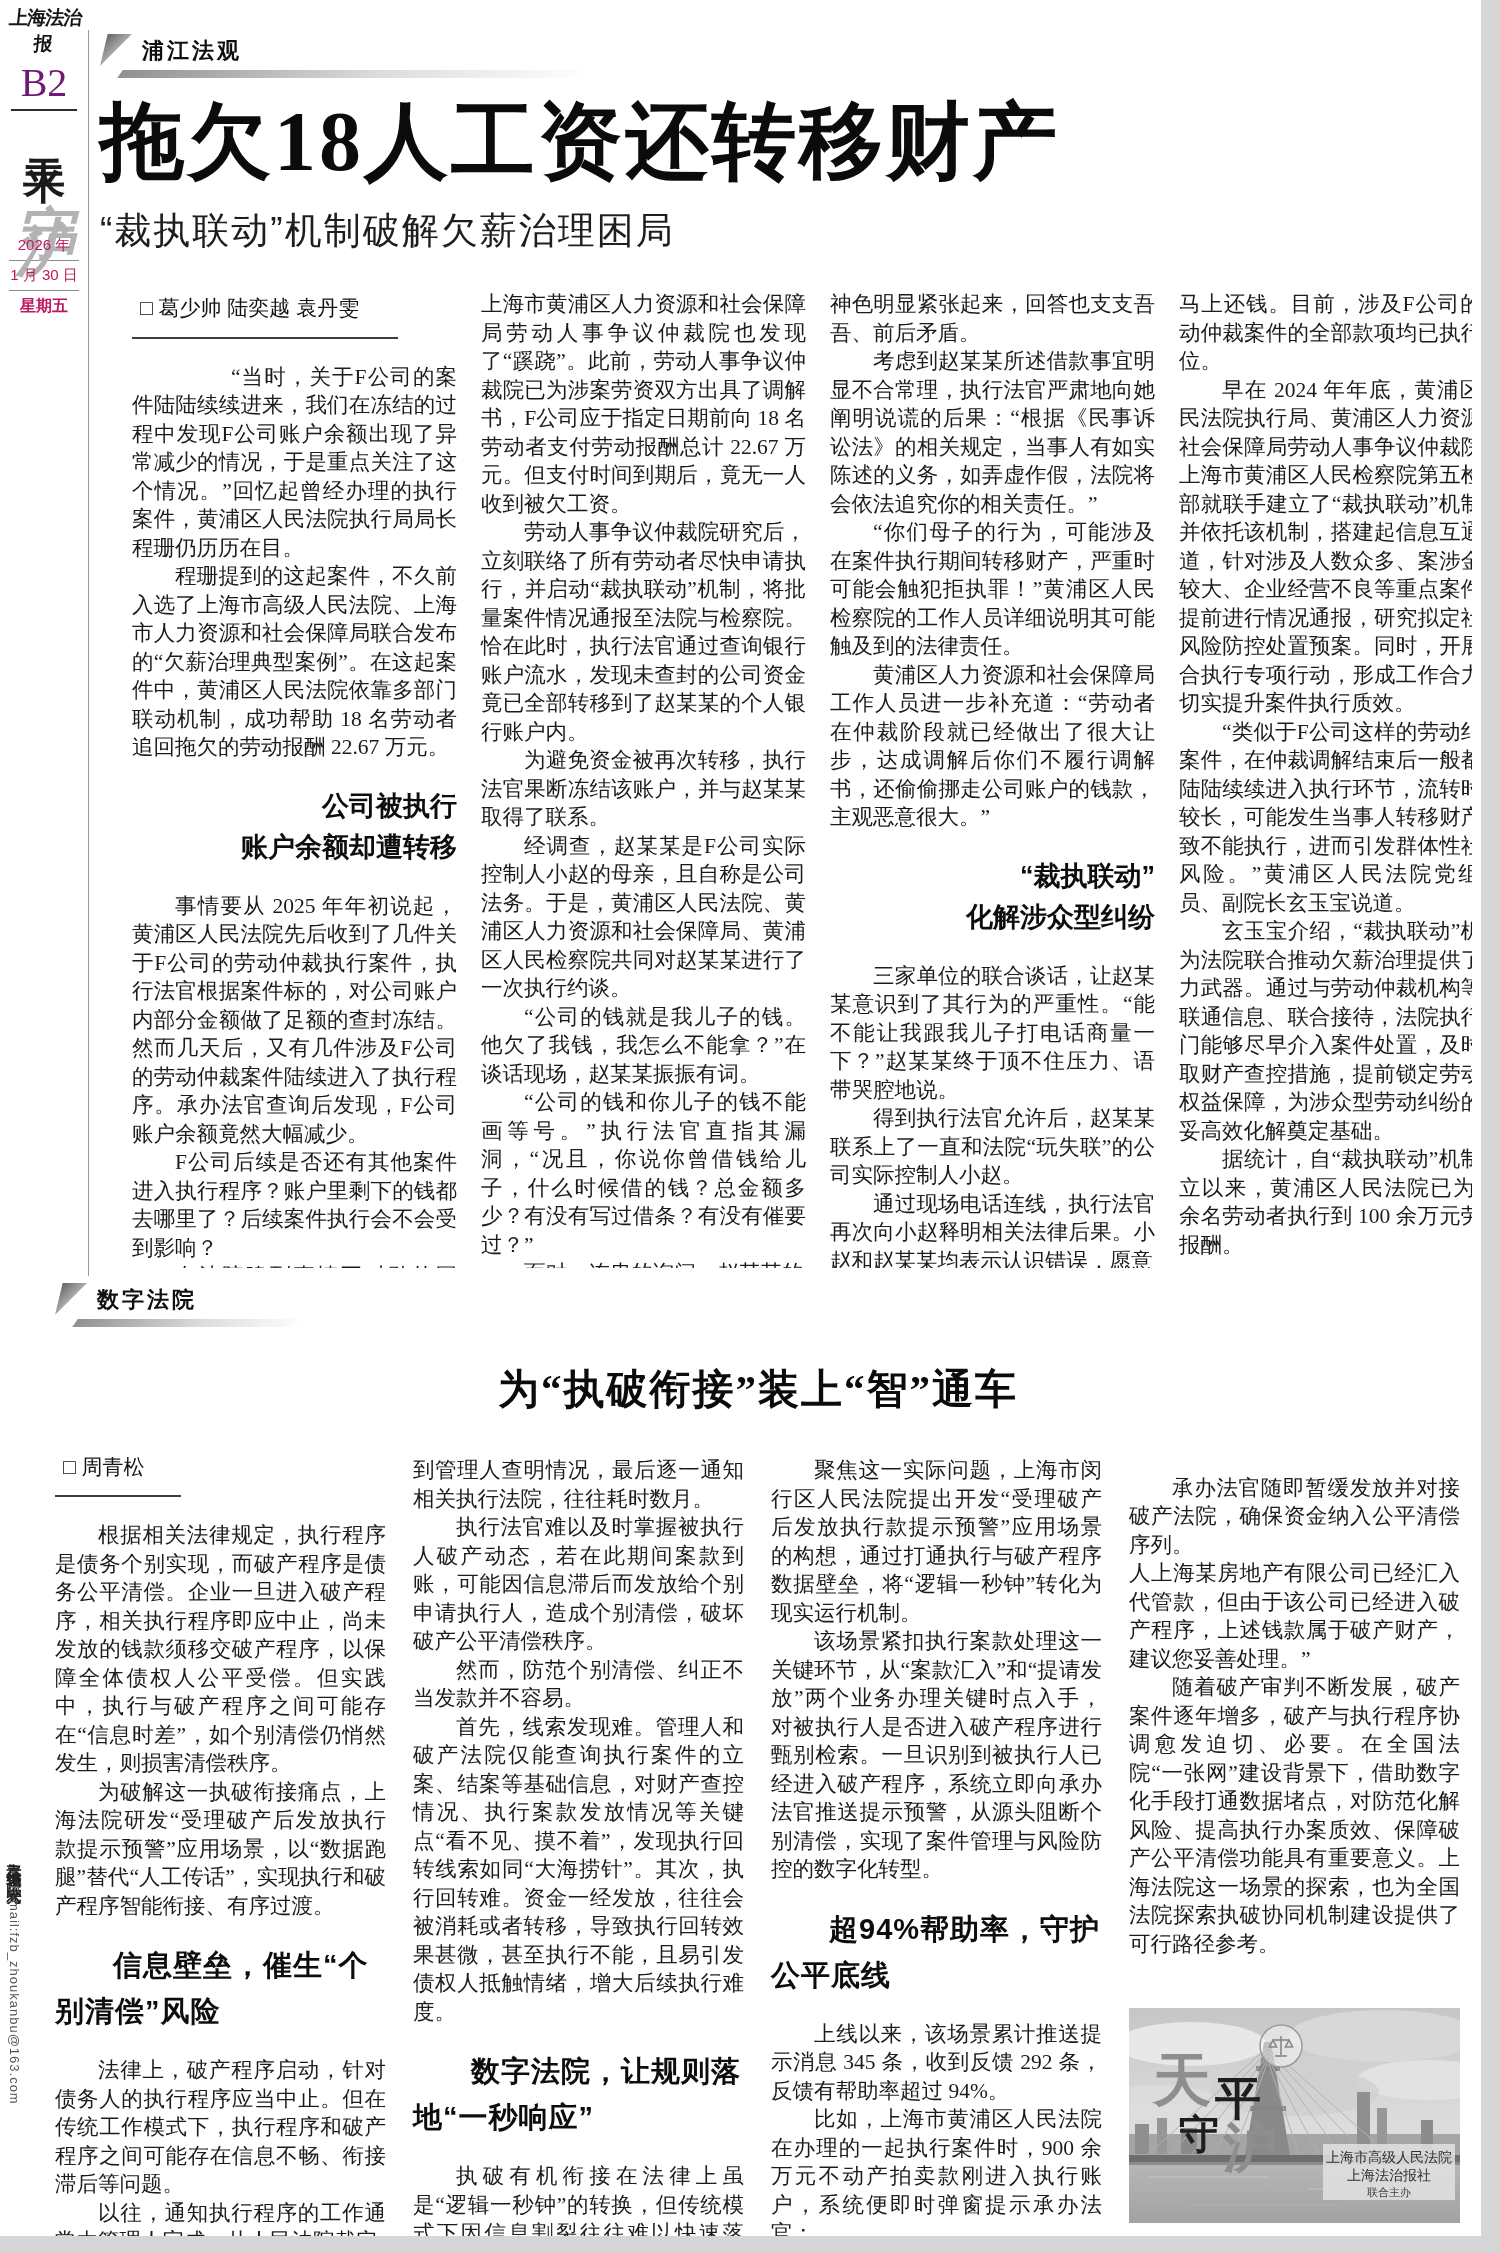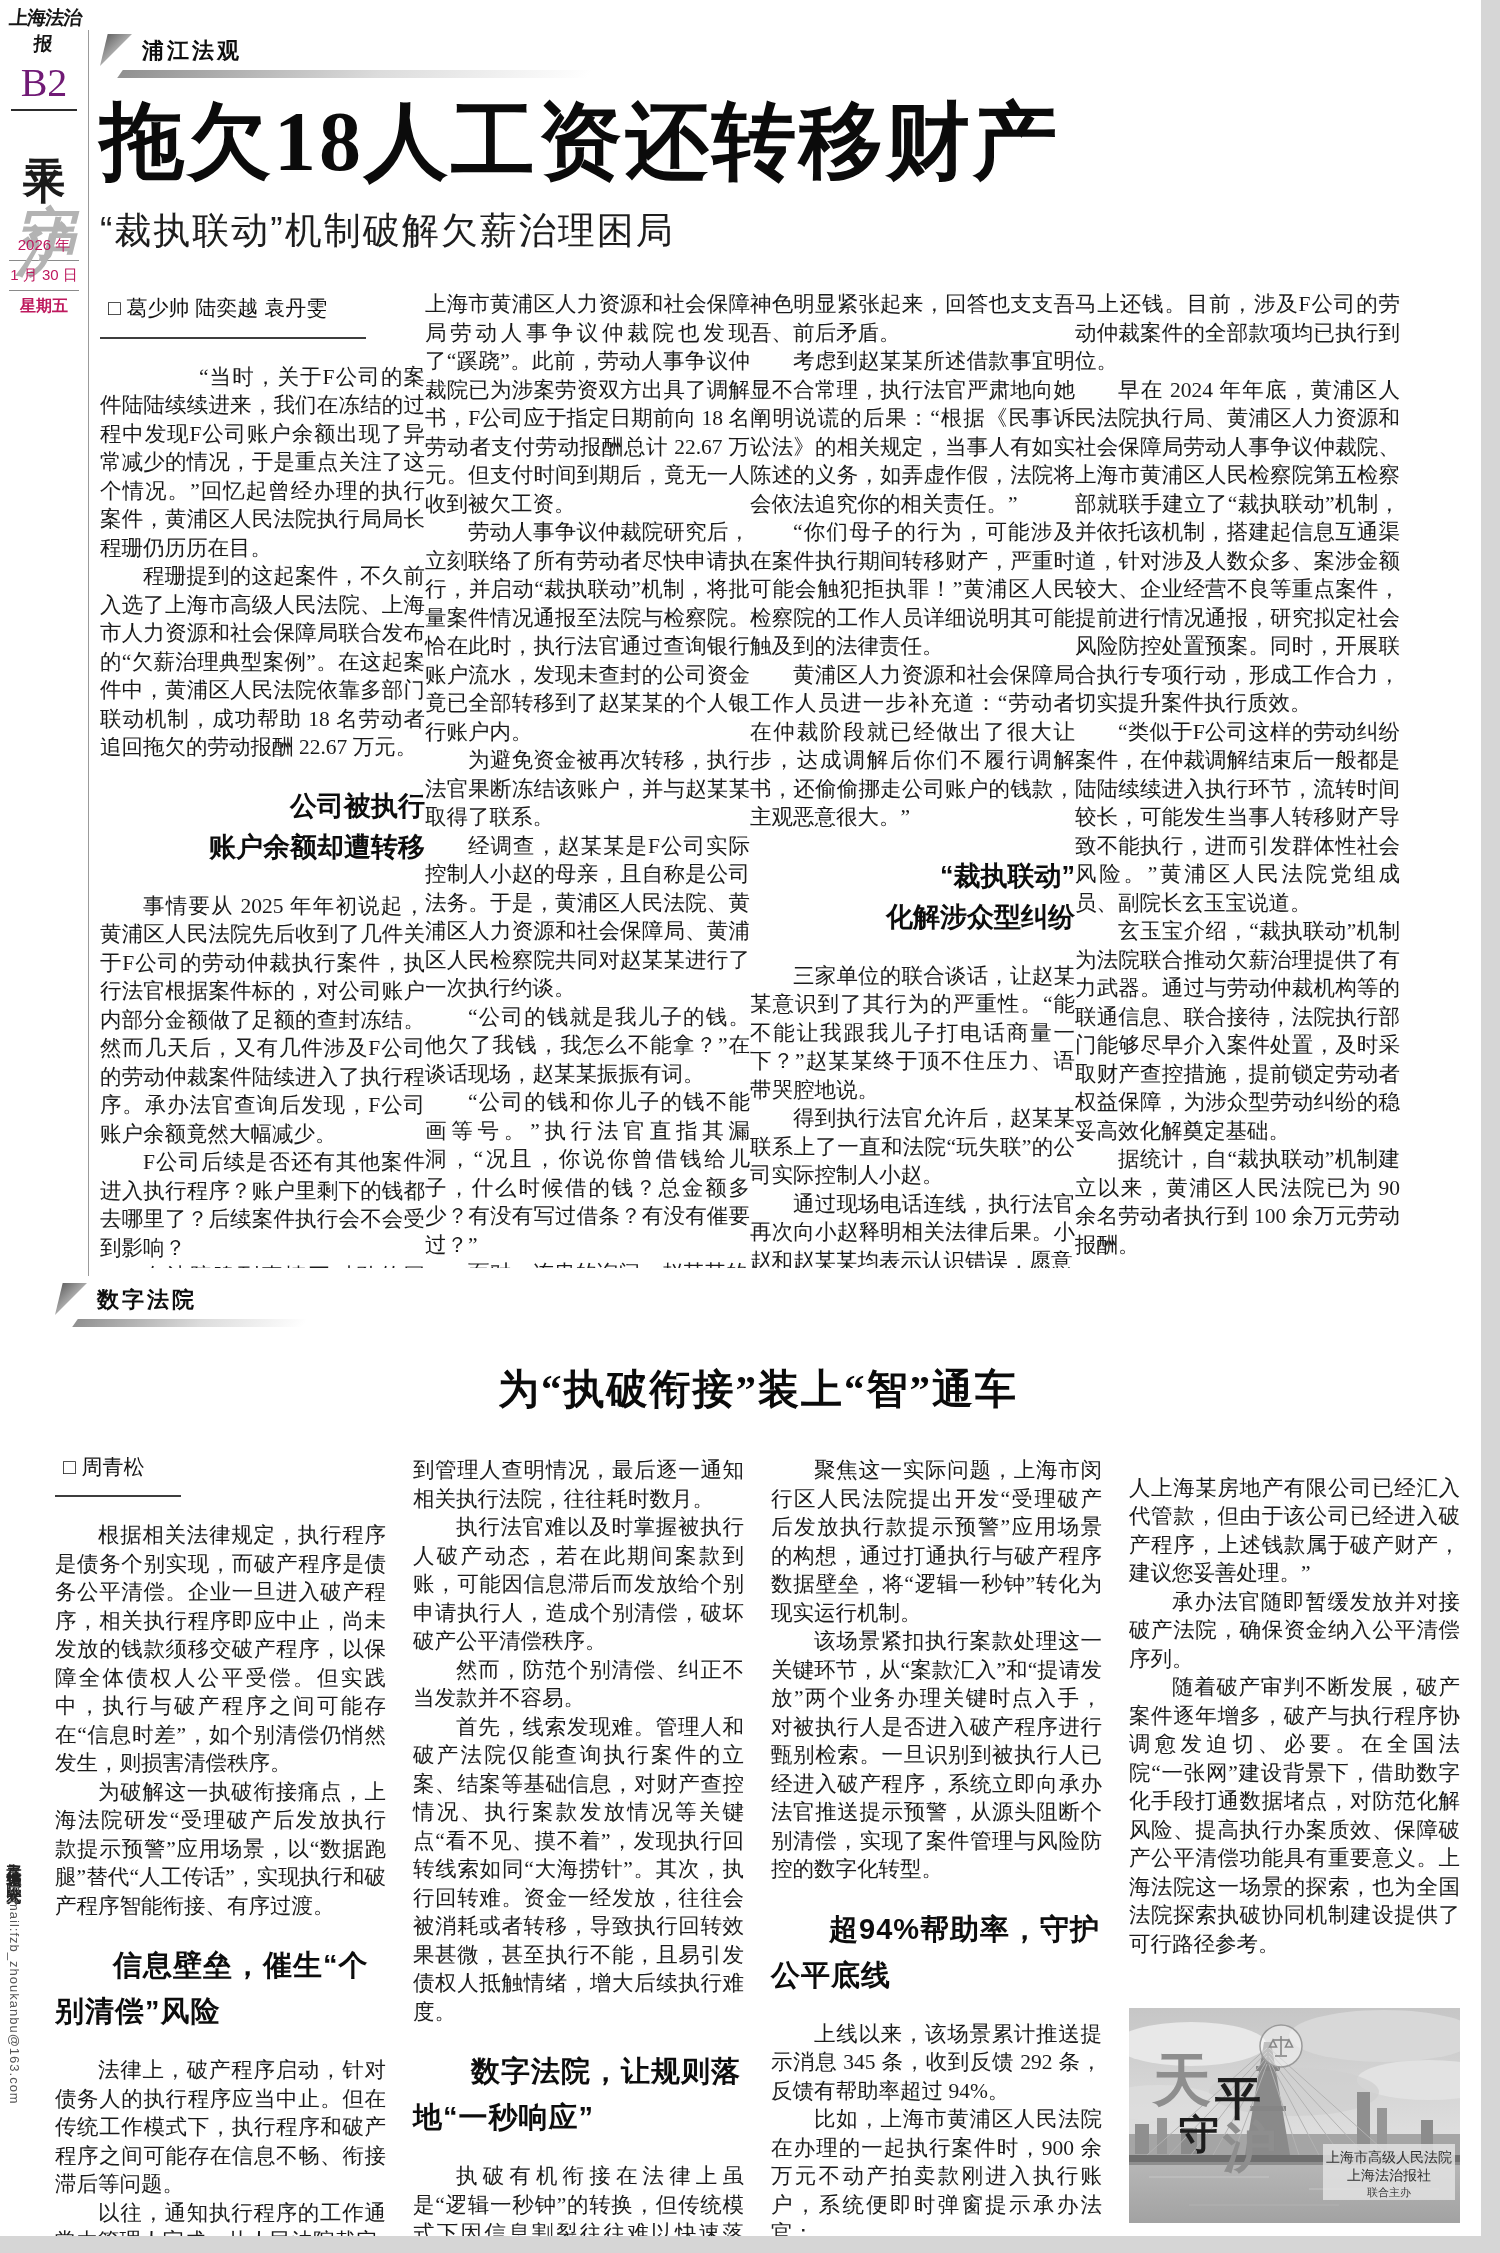--- a/index.html
+++ b/index.html
@@ -35,21 +35,21 @@
   .art1 .badge .swoosh{width:470px;}
   .art2 .badge .swoosh{width:230px;}
 
   
   .art1{position:absolute;left:100px;top:34px;width:1372px;}
   .art1 .headline{margin:6px 0 0;font-size:84px;font-weight:900;color:#0b0b0b;letter-spacing:3px;line-height:108px;}
   .art1 .subtitle{font-family:"Liberation Sans","DejaVu Sans",sans-serif;font-weight:400;
     font-size:37px;color:#1e1e1e;margin-top:10px;letter-spacing:2px;}
 
   .cols{display:flex;overflow:hidden;}
-  .art1 .cols{margin-top:34px;height:978px;}
+  .art1 .cols{margin-top:34px;height:978px;gap:24px;margin-left:32px;}
   .col{flex:0 0 325px;width:325px;font-size:21.5px;line-height:28.5px;color:#1b1b1b;
     text-align:justify;word-break:break-all;}
   .art2 .col{flex:0 0 331px;width:331px;}
 
   p.p{margin:0;text-indent:2em;}
   p.p.cont{text-indent:0;}
   p.p.open{text-indent:4.6em;}
 
   .byline{font-family:"Liberation Sans","DejaVu Sans",sans-serif;font-size:21px;color:#121212;
     padding:4px 0 14px 8px;border-bottom:2px solid #3d3d3d;margin-bottom:24px;}
@@ -183,22 +183,22 @@
       <div class="col">
         <p class="p">聚焦这一实际问题，上海市闵行区人民法院提出开发“受理破产后发放执行款提示预警”应用场景的构想，通过打通执行与破产程序数据壁垒，将“逻辑一秒钟”转化为现实运行机制。</p>
         <p class="p">该场景紧扣执行案款处理这一关键环节，从“案款汇入”和“提请发放”两个业务办理关键时点入手，对被执行人是否进入破产程序进行甄别检索。一旦识别到被执行人已经进入破产程序，系统立即向承办法官推送提示预警，从源头阻断个别清偿，实现了案件管理与风险防控的数字化转型。</p>
         <div class="subhead-l">超94%帮助率，守护公平底线</div>
         <p class="p">上线以来，该场景累计推送提示消息 345 条，收到反馈 292 条，反馈有帮助率超过 94%。</p>
         <p class="p">比如，上海市黄浦区人民法院在办理的一起执行案件时，900 余万元不动产拍卖款刚进入执行账户，系统便即时弹窗提示承办法官：</p>
 
       </div>
 
       <div class="col">
+        <p class="p">承办法官随即暂缓发放并对接破产法院，确保资金纳入公平清偿序列。</p>
         <p class="p cont">人上海某房地产有限公司已经汇入代管款，但由于该公司已经进入破产程序，上述钱款属于破产财产，建议您妥善处理。”</p>
-        <p class="p">承办法官随即暂缓发放并对接破产法院，确保资金纳入公平清偿序列。</p>
         <p class="p">随着破产审判不断发展，破产案件逐年增多，破产与执行程序协调愈发迫切、必要。在全国法院“一张网”建设背景下，借助数字化手段打通数据堵点，对防范化解风险、提高执行办案质效、保障破产公平清偿功能具有重要意义。上海法院这一场景的探索，也为全国法院探索执破协同机制建设提供了可行路径参考。</p>
 
         
         <svg class="promo" viewBox="0 0 331 215">
           <defs>
             <linearGradient id="sky" x1="0" y1="0" x2="0" y2="1">
               <stop offset="0" stop-color="#c6c6c6"></stop>
                 <stop offset="1" stop-color="#efefef"></stop>
             </linearGradient>
             <linearGradient id="water" x1="0" y1="0" x2="0" y2="1">

